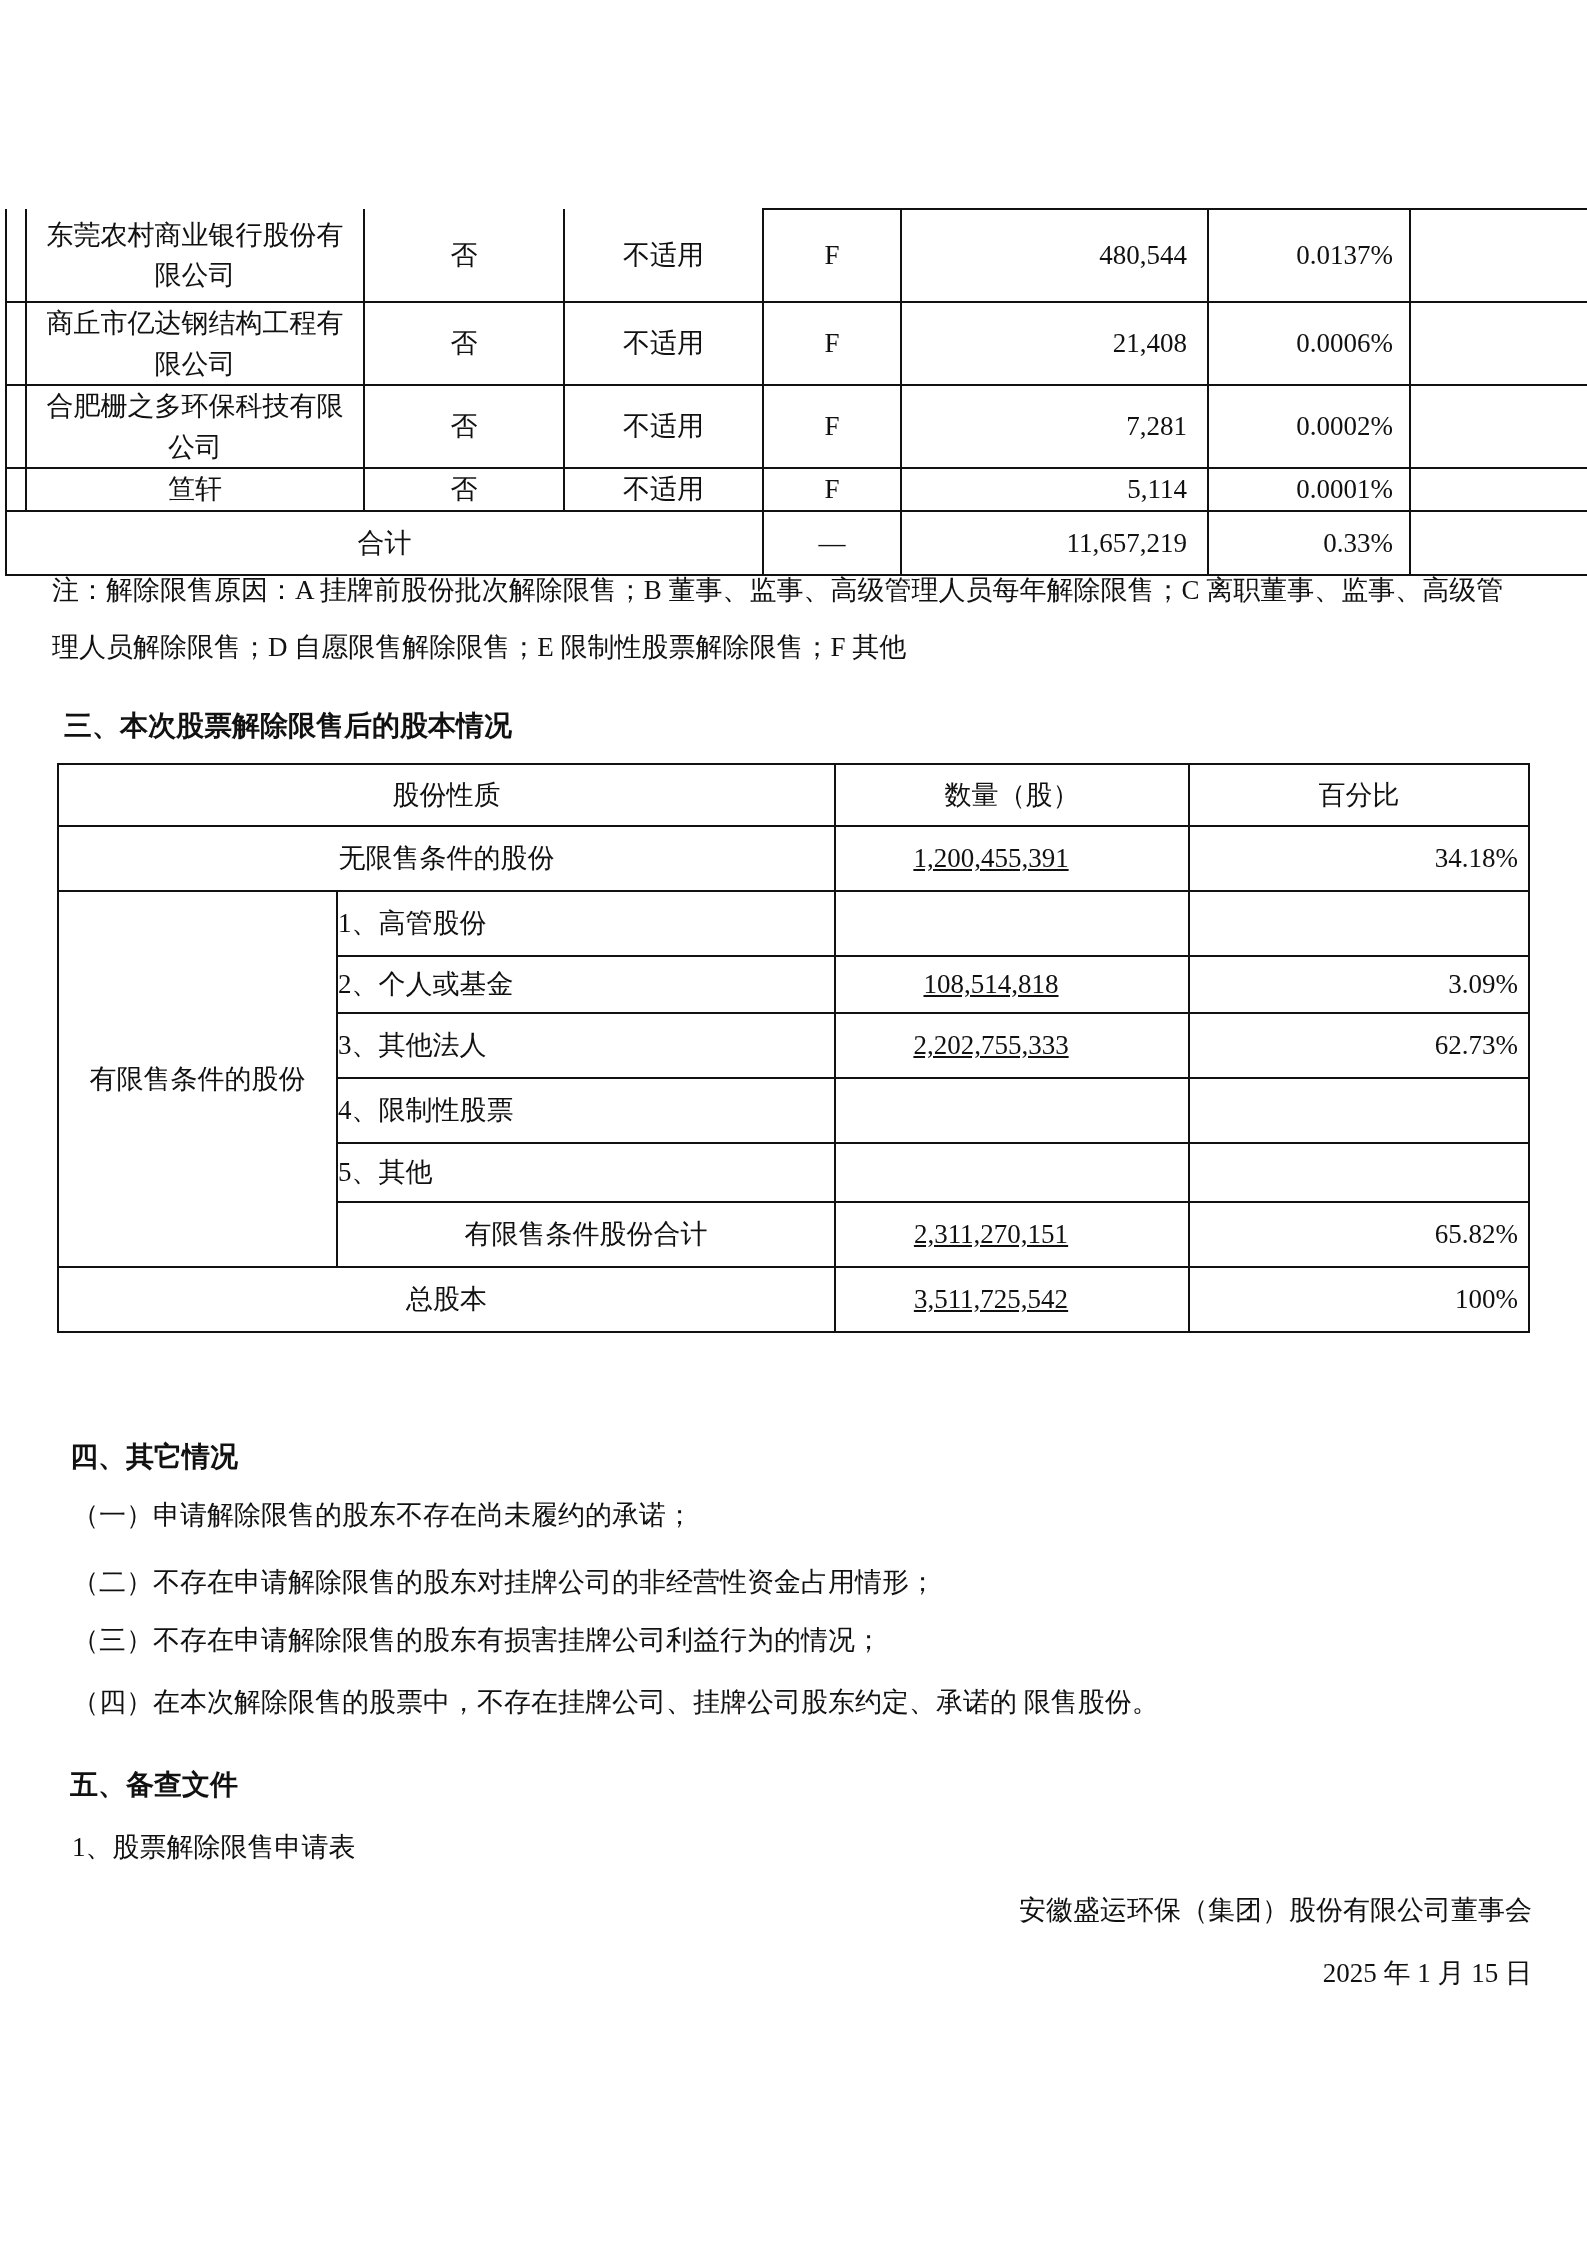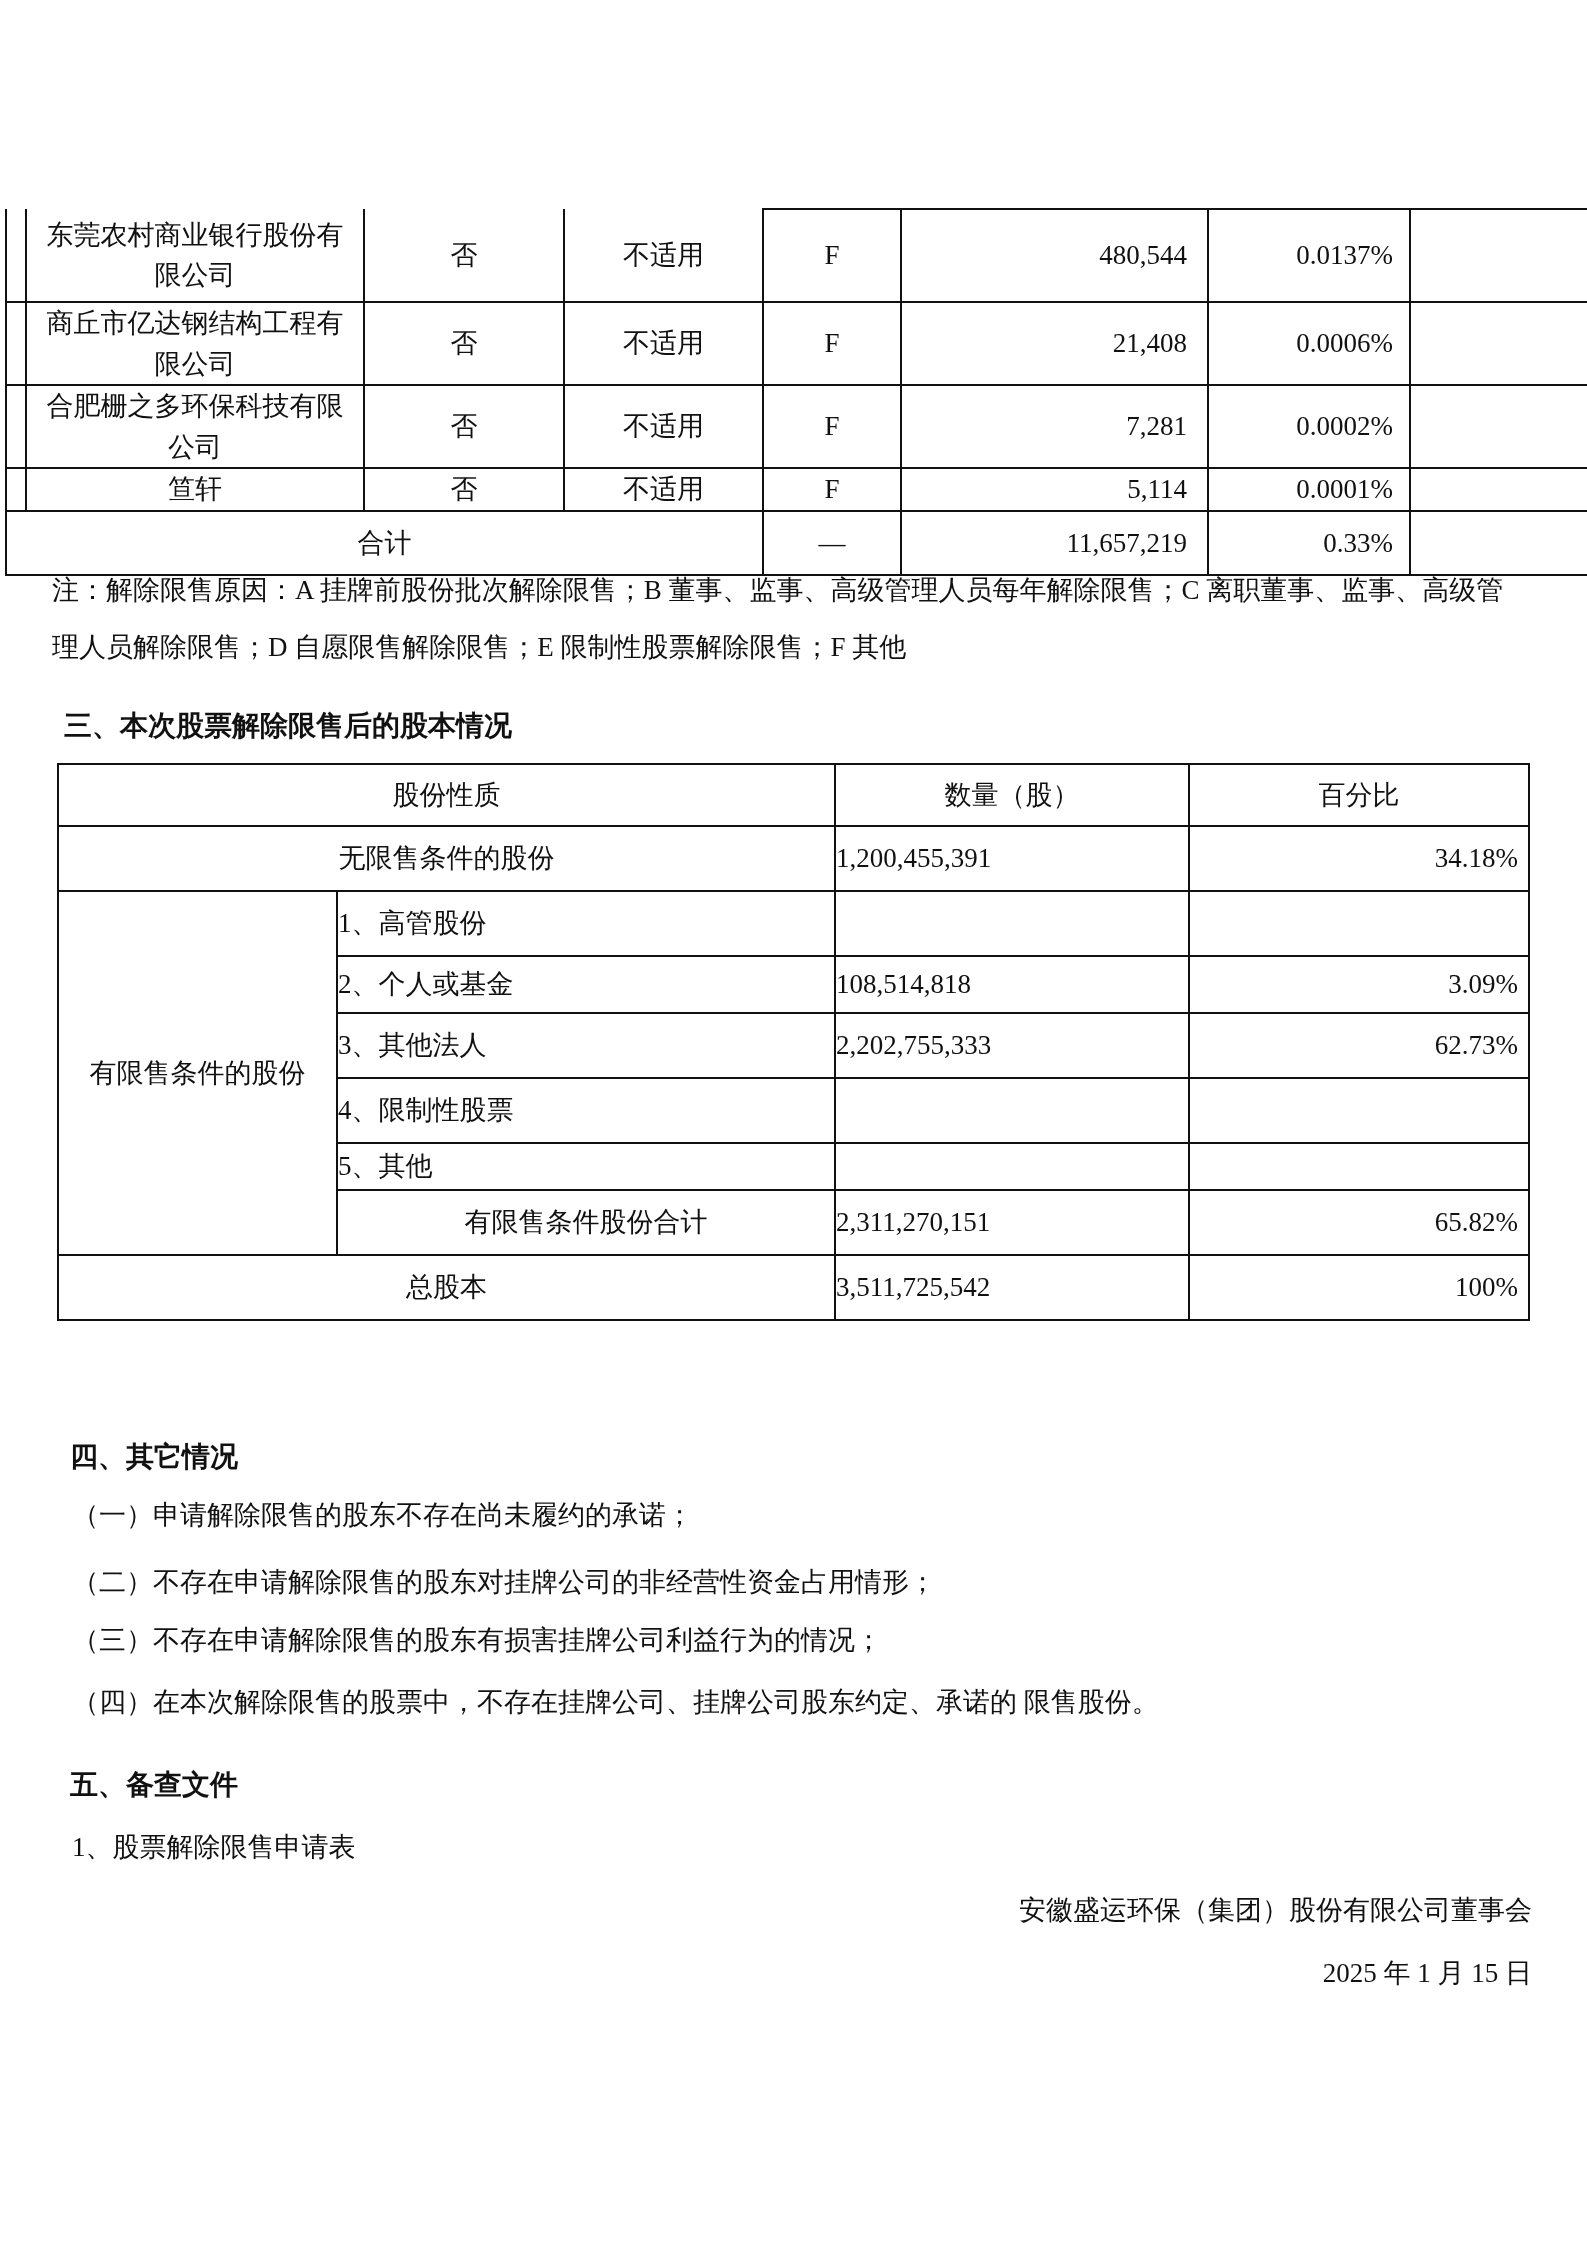--- a/index.html
+++ b/index.html
@@ -20,21 +20,21 @@
   .t1 td.name { padding:0 8px; }
 
   
   .noteline { position:absolute; left:52px; width:1490px; font-size:27px; line-height:40px; white-space:nowrap; }
 
   
   .hd { position:absolute; font-size:28px; font-weight:bold; line-height:40px; white-space:nowrap; }
 
   
   .t2 { position:absolute; left:57px; top:763px; width:1471px; }
-  .t2 td.num { text-align:left; padding-right:42px; }
+  .t2 td.num { text-align:center; padding-right:42px;text-decoration:underline; }
   .t2 td.pct { text-align:right; padding-right:10px; }
   .t2 td.sublabel { text-align:left; padding-left:0; }
 
   
   .para { position:absolute; left:72px; width:1470px; font-size:27px; line-height:40px; white-space:nowrap; }
   .sig { position:absolute; right:55px; font-size:27px; line-height:40px; text-align:right; white-space:nowrap; }
 </style>
 </head>
 <body>
 
@@ -139,21 +139,21 @@
     <tr style="height:65px">
       <td class="sublabel">3、其他法人</td>
       <td class="num">2,202,755,333</td>
       <td class="pct">62.73%</td>
     </tr>
     <tr style="height:65px">
       <td class="sublabel">4、限制性股票</td>
       <td class="num"></td>
       <td class="pct"></td>
     </tr>
-    <tr style="height:47px">
+    <tr style="height:59px">
       <td class="sublabel">5、其他</td>
       <td class="num"></td>
       <td class="pct"></td>
     </tr>
     <tr style="height:65px">
       <td>有限售条件股份合计</td>
       <td class="num">2,311,270,151</td>
       <td class="pct">65.82%</td>
     </tr>
     <tr style="height:65px">

